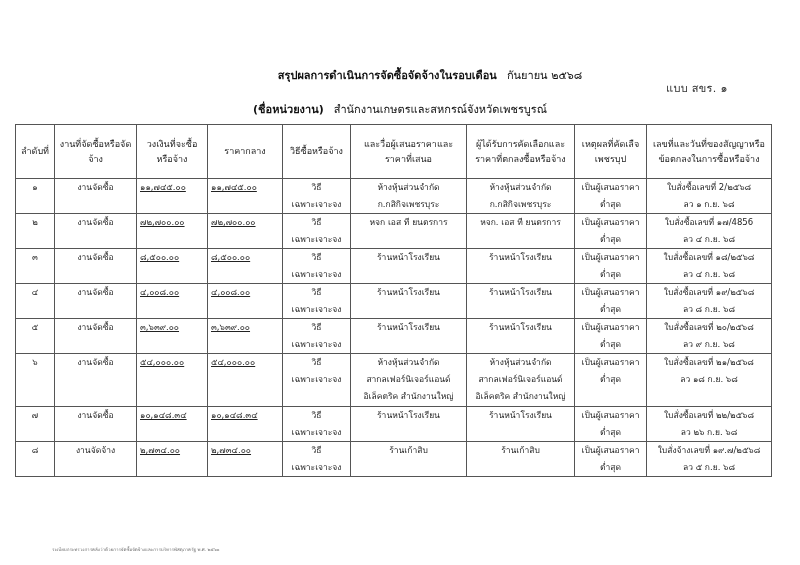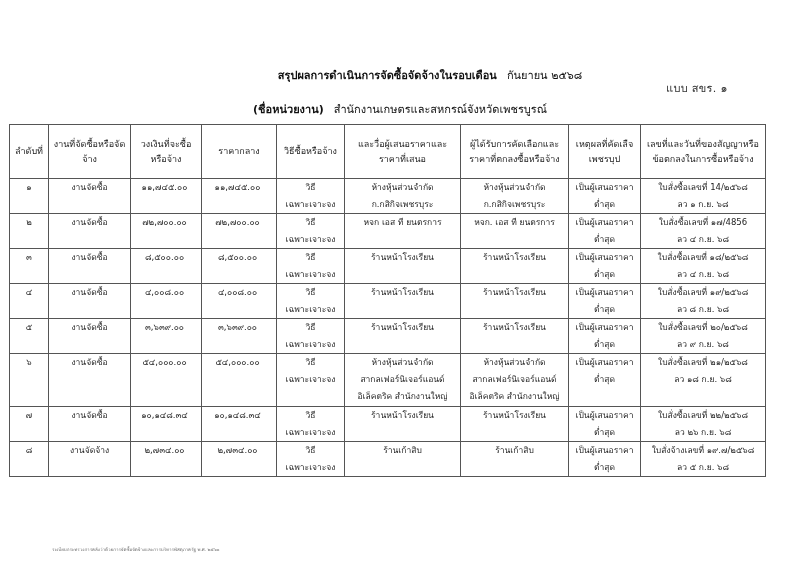--- a/index.html
+++ b/index.html
@@ -15,35 +15,35 @@
     }
     .title {
       position: absolute; left: 0; width: 800px; text-align: center;
       font-size: 11px; color: #111;
     }
     .title1 { top: 66px; padding-left: 60px; box-sizing: border-box; }
     .title2 { top: 100px; box-sizing: border-box; }
     .title b { font-weight: bold; }
     .title .norm { font-weight: normal; margin-left: 10px; }
     table {
-      position: absolute; left: 9px; top: 124px;
+      position: absolute; left: 15px; top: 124px;
       border-collapse: collapse; table-layout: fixed;
       width: 756px;
       font-size: 8.5px; color: #222; padding-left: 28px;
     }
     th, td {
       border: 1px solid #555; padding: 0 3px;
       vertical-align: top; text-align: center;
       line-height: 17px; overflow: hidden;
     }
     th { font-weight: normal; vertical-align: middle; line-height: 15px; font-size: 9px; }
     thead tr { height: 54px; }
     tbody tr { height: 35px; }
     tbody tr.tall { height: 53px; }
-    td.num { text-align: center; padding-right: 6px; }
+    td.num { text-align: left; padding-right: 6px; text-decoration: underline; }
     td.cell-lines span { display: block; white-space: nowrap; }
     .footer {
       position: absolute; left: 52px; top: 546px;
       font-size: 4.5px; color: #666; white-space: nowrap;
     }
   </style>
 </head>
 <body>
 
 <div class="form-code">แบบ สขร. ๑</div>
@@ -96,21 +96,21 @@
         </td>
         <td class="cell-lines">
           <span>ห้างหุ้นส่วนจำกัด</span>
           <span>ก.กสิกิจเพชรบุระ</span>
         </td>
         <td class="cell-lines">
           <span>เป็นผู้เสนอราคา</span>
           <span>ต่ำสุด</span>
         </td>
         <td class="cell-lines">
-          <span>ใบสั่งซื้อเลขที่ 14/๒๕๖๘</span>
+          <span>ใบสั่งซื้อเลขที่ 2/๒๕๖๘</span>
           <span>ลว ๑ ก.ย. ๖๘</span>
         </td>
       </tr>
       <tr>
         <td>๒</td>
         <td>งานจัดซื้อ</td>
         <td class="num">๗๒,๗๐๐.๐๐</td>
         <td class="num">๗๒,๗๐๐.๐๐</td>
         <td class="cell-lines">
           <span>วิธี</span>

